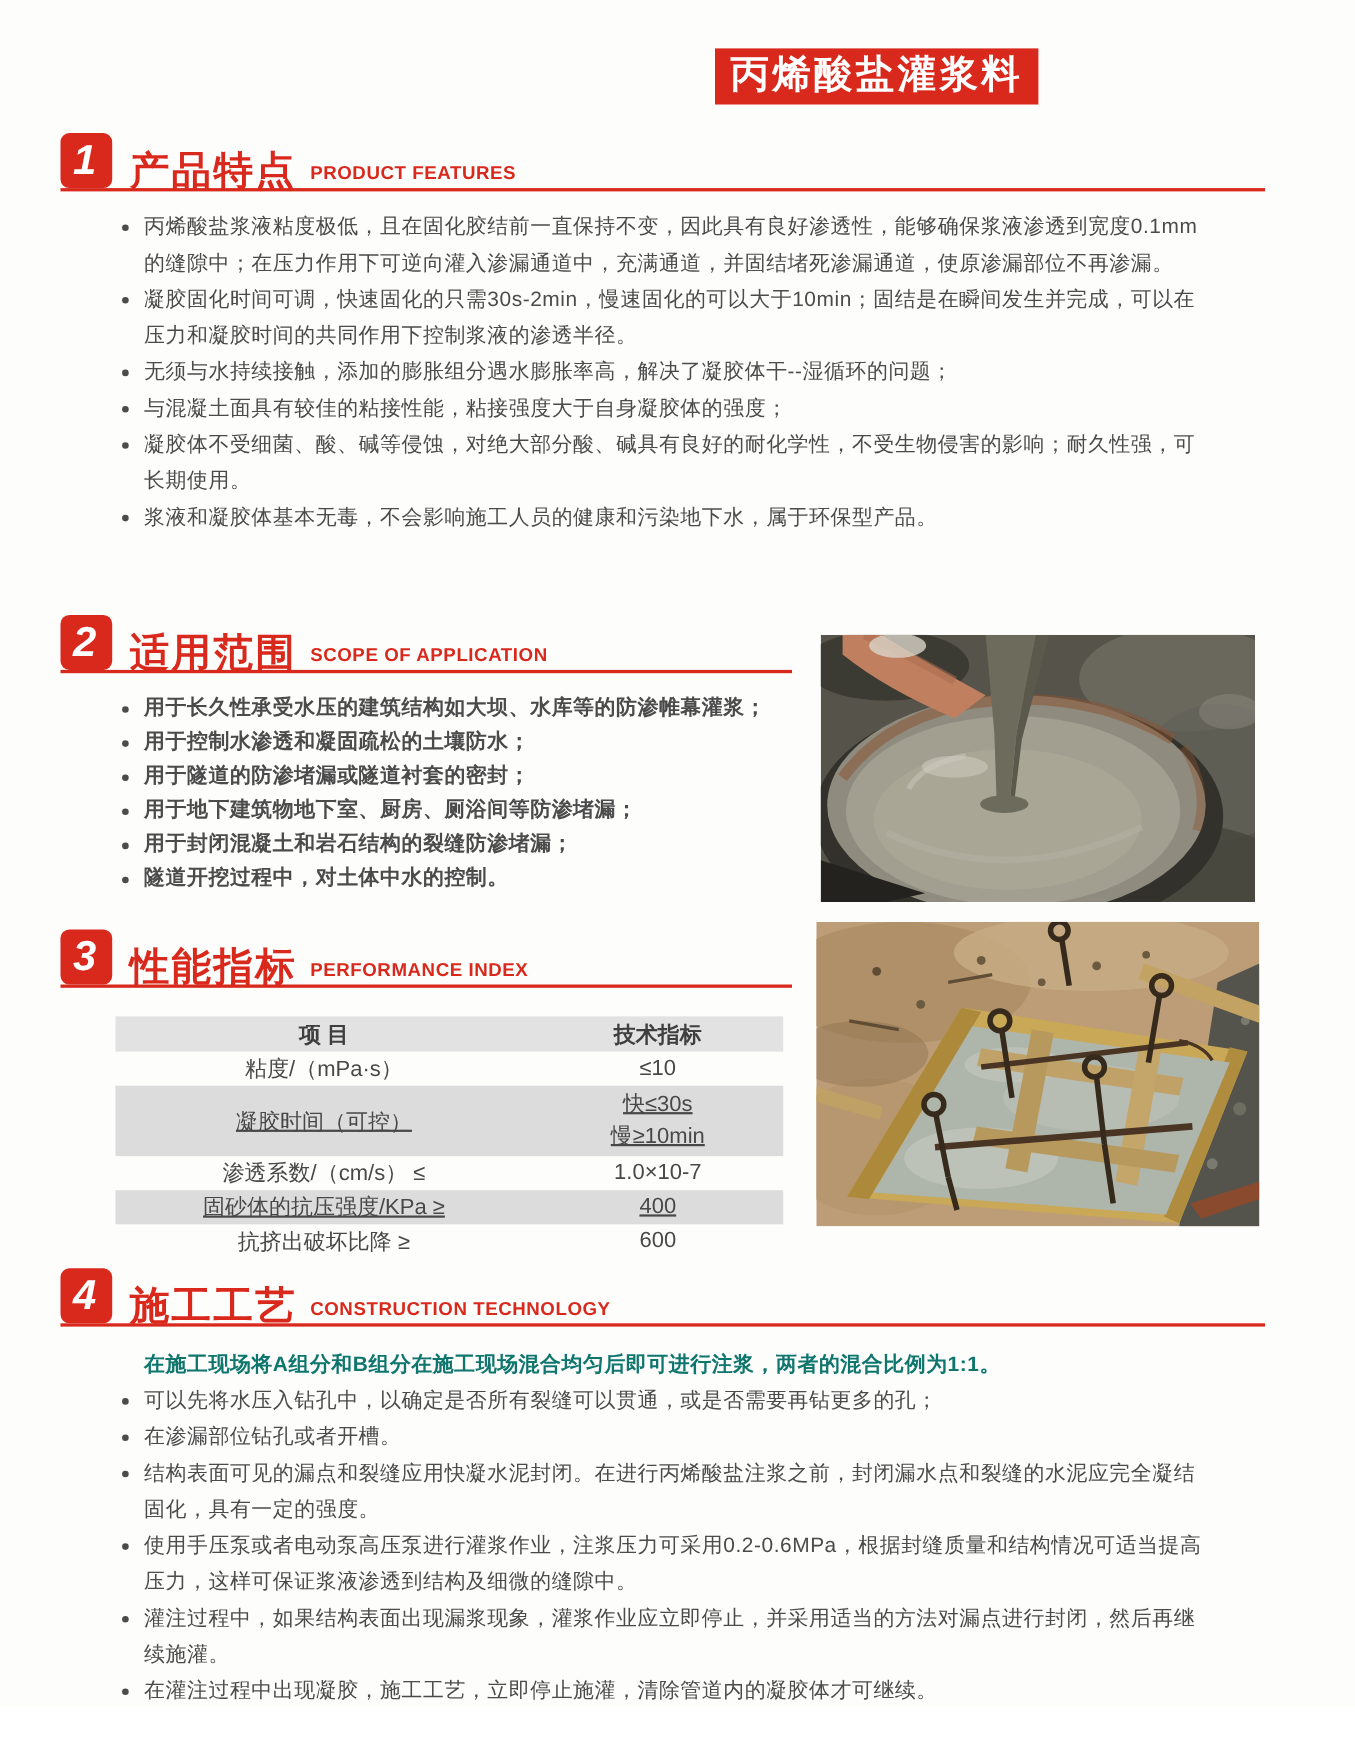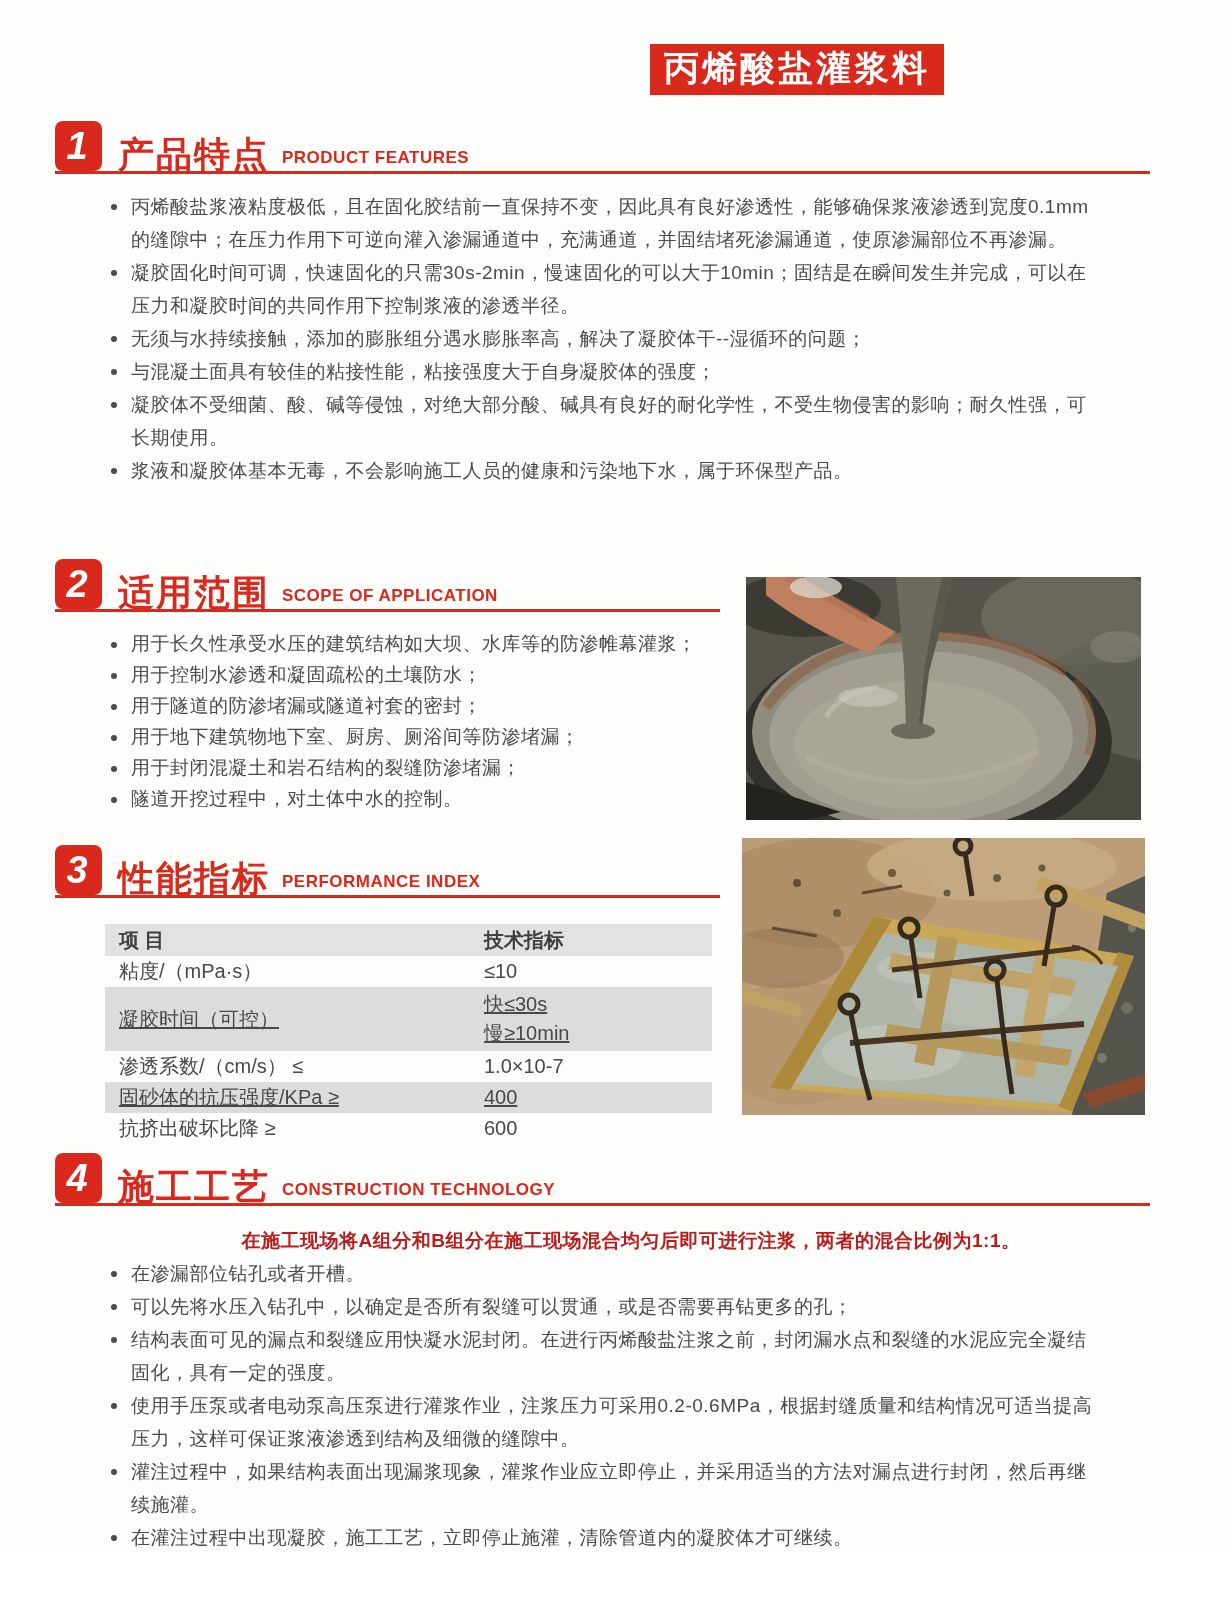--- a/index.html
+++ b/index.html
@@ -43,33 +43,33 @@
   ul.bullets{list-style:none;margin:16px 0 0 0;padding:0 0 0 50px;}
   ul.bullets li{
     position:relative;padding-left:26px;font-size:19px;color:#4b4b4b;
     line-height:33px;letter-spacing:.5px;
   }
   ul.bullets.lh31 li{line-height:31px;}
   ul.bullets li::before{
     content:"";position:absolute;left:6px;top:14px;width:6px;height:6px;
     border-radius:50%;background:#4b4b4b;
   }
-  .narrow{width:630px;}
+  .narrow{width:630px;font-weight:bold;}
   
   .intro{
-    margin:18px 0 0 76px;font-size:19px;font-weight:700;color:#b91c1c;
-    line-height:33px;letter-spacing:.5px;text-align:center;
+    margin:18px 0 0 76px;font-size:19px;font-weight:700;color:#0f766e;
+    line-height:33px;letter-spacing:.5px;
   }
   
   table.perf{
     border-collapse:collapse;margin:26px 0 0 50px;width:607px;
     font-size:20px;color:#484848;table-layout:fixed;
   }
   table.perf th,table.perf td{
-    text-align:left;padding:2px 0 2px 14px;vertical-align:middle;
+    text-align:center;padding:2px 0 2px 14px;vertical-align:middle;
   }
   table.perf col.c1{width:365px;} table.perf col.c2{width:242px;}
   table.perf thead tr{background:#e2e2e2;height:32px;}
   table.perf thead th{font-weight:700;color:#3f3f3f;}
   table.perf tbody tr{height:31px;}
   table.perf tbody tr.stripe{background:#dcdcdc;text-decoration:underline;}
   table.perf tbody tr.dbl{height:64px;}
   table.perf .v2line div{line-height:29px;}
   
   .photo{position:absolute;overflow:hidden;}
@@ -162,22 +162,22 @@
   </section>
 
   <section class="sec" style="top:1150px">
     <header class="sec-head head-long">
       <div class="num">4</div>
       <span class="cn">施工工艺</span>
       <span class="en">CONSTRUCTION TECHNOLOGY</span>
     </header>
     <p class="intro" style="width:1000px">在施工现场将A组分和B组分在施工现场混合均匀后即可进行注浆，两者的混合比例为1:1。</p>
     <ul class="bullets" style="margin-top:0;width:1000px">
+      <li>可以先将水压入钻孔中，以确定是否所有裂缝可以贯通，或是否需要再钻更多的孔；</li>
       <li>在渗漏部位钻孔或者开槽。</li>
-      <li>可以先将水压入钻孔中，以确定是否所有裂缝可以贯通，或是否需要再钻更多的孔；</li>
       <li>结构表面可见的漏点和裂缝应用快凝水泥封闭。在进行丙烯酸盐注浆之前，封闭漏水点和裂缝的水泥应完全凝结固化，具有一定的强度。</li>
       <li>使用手压泵或者电动泵高压泵进行灌浆作业，注浆压力可采用0.2-0.6MPa，根据封缝质量和结构情况可适当提高压力，这样可保证浆液渗透到结构及细微的缝隙中。</li>
       <li>灌注过程中，如果结构表面出现漏浆现象，灌浆作业应立即停止，并采用适当的方法对漏点进行封闭，然后再继续施灌。</li>
       <li>在灌注过程中出现凝胶，施工工艺，立即停止施灌，清除管道内的凝胶体才可继续。</li>
     </ul>
   </section>
 
   <div class="photo" id="photo1">
     <svg viewBox="0 0 395 243" preserveAspectRatio="none">
       <rect width="395" height="243" fill="#55534a"></rect>

